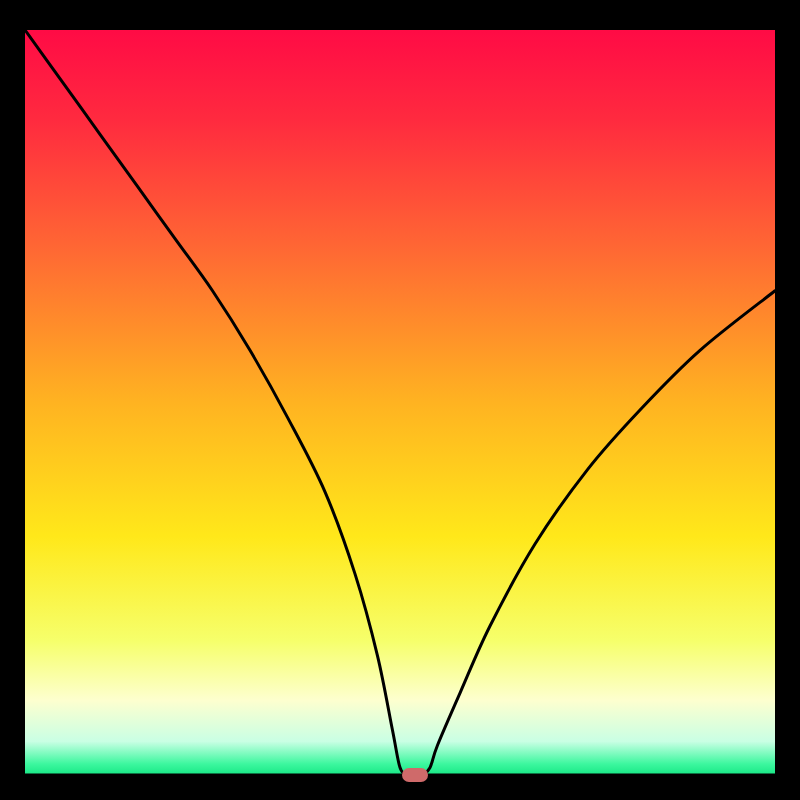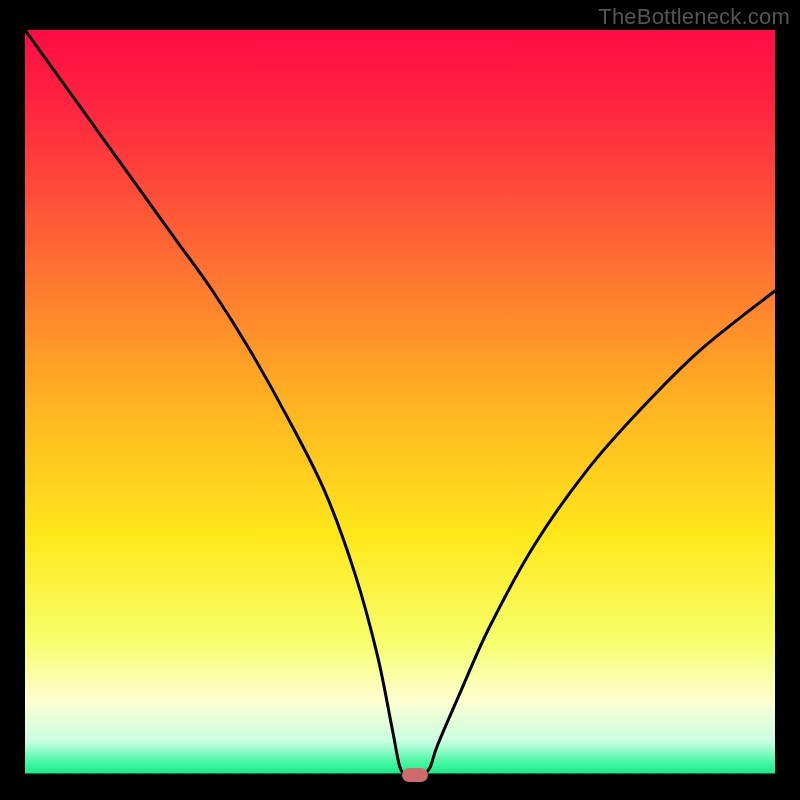--- a/index.html
+++ b/index.html
@@ -50,21 +50,20 @@
     background: #cf6a6a;
     transform: translate(-50%, -50%);
     z-index: 3;
   }
 </style>
 </head>
 <body>
 
 <div class="frame">
 
-  <div class="watermark">TheBottleneck.com</div>
 
   <div class="plot">
     <svg viewBox="0 0 750 745" preserveAspectRatio="none">
       <defs>
         <linearGradient id="bg-grad" x1="0" y1="0" x2="0" y2="1">
         <stop offset="0%" stop-color="#ff0b45"></stop>
             <stop offset="12%" stop-color="#ff2a3f"></stop>
             <stop offset="30%" stop-color="#ff6a33"></stop>
             <stop offset="50%" stop-color="#ffb321"></stop>
             <stop offset="68%" stop-color="#ffe81a"></stop>

